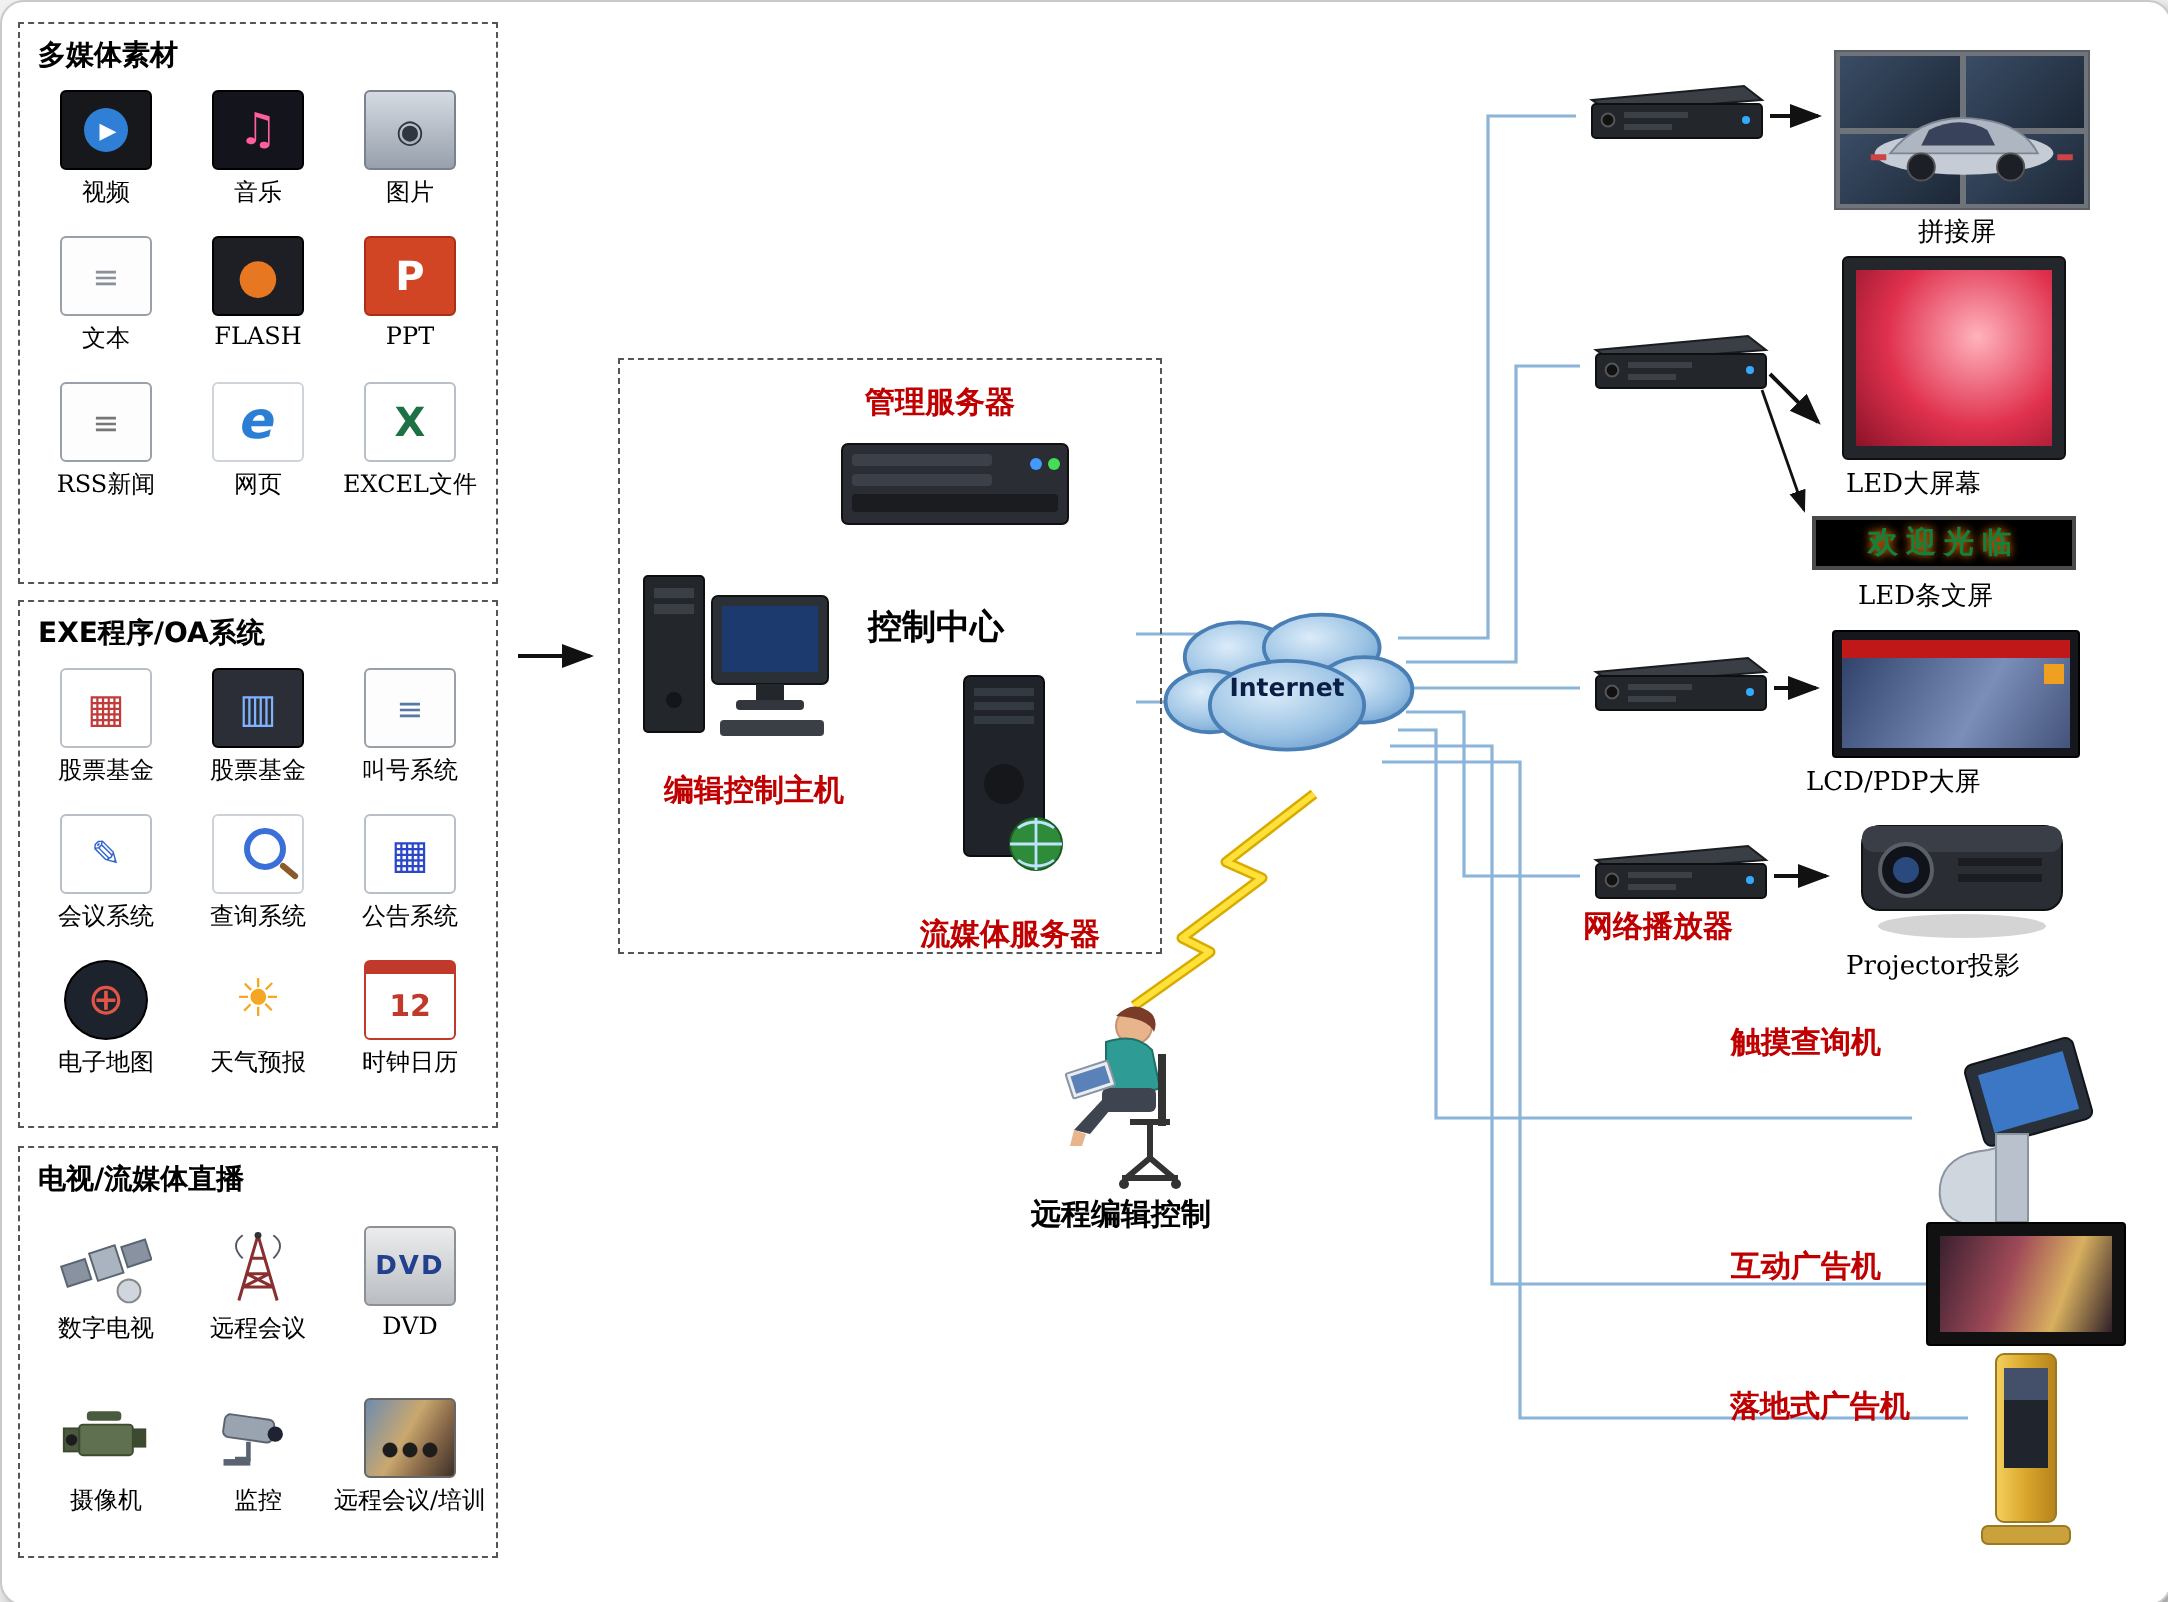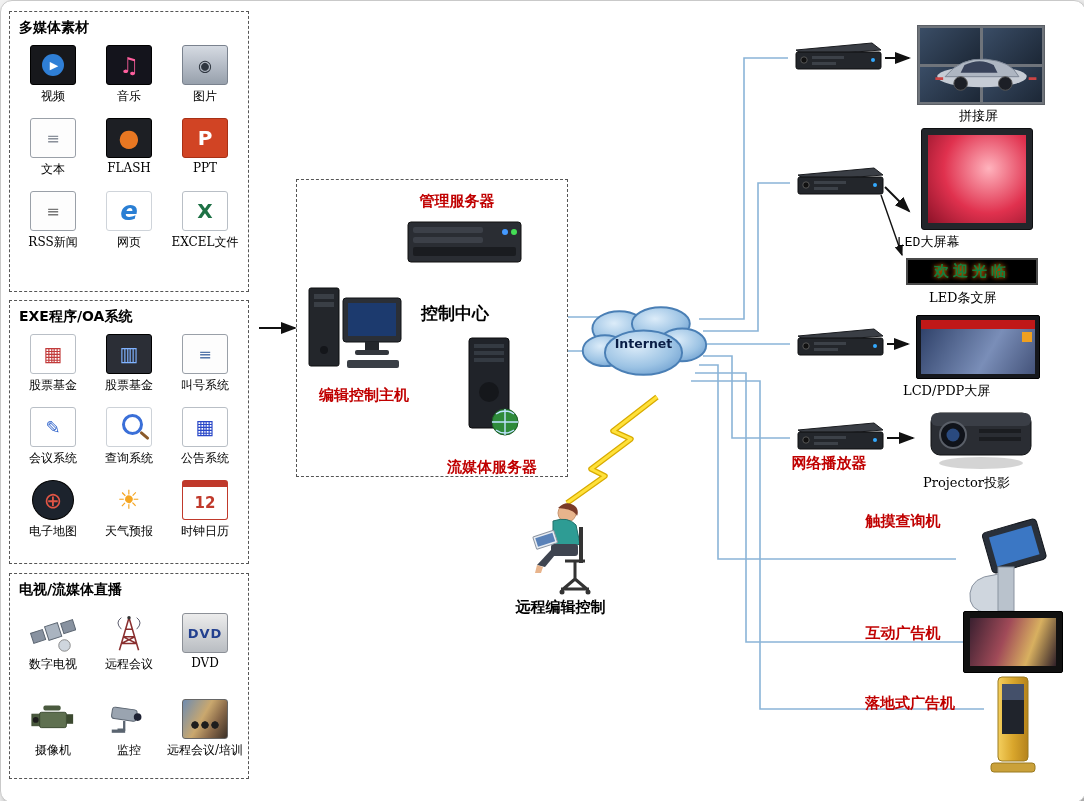--- a/index.html
+++ b/index.html
@@ -41,21 +41,21 @@
   .map-icon{background:#1c232d;border-radius:50%;border:1px solid #000;color:#e05545;font-size:22px;width:42px;height:40px;}
   .weather-icon{background:#fff;color:#f5a623;font-size:26px;}
   .clock-calendar-icon{background:#fff;border:1px solid #c0392b;border-top:7px solid #c0392b;color:#c0392b;font-weight:bold;font-size:15px;}
   .dvd-icon{background:linear-gradient(#ececec,#b9bdc2);border:1px solid #8c9097;color:#23408f;font-weight:bold;font-size:13px;letter-spacing:1px;}
   .satellite-icon,.antenna-tower-icon,.camcorder-icon,.cctv-icon{background:#fff;}
   .remote-meeting-icon{background:linear-gradient(120deg,#6f8cb0 0%,#caa86e 45%,#8a6a4a 70%,#3c3028 100%);border:1px solid #666;}
   .remote-meeting-icon .ppl{width:30px;height:12px;margin-top:16px;
       background:radial-gradient(circle at 5px 4px,#1d1d1d 3.4px,transparent 4px),
                  radial-gradient(circle at 15px 4px,#1d1d1d 3.4px,transparent 4px),
                  radial-gradient(circle at 25px 4px,#1d1d1d 3.4px,transparent 4px);}
-  .cc{position:absolute;left:295px;top:178px;width:272px;height:298px;border:1px dashed #555;z-index:2;box-sizing:border-box;font-family:Liberation Serif, serif;}
+  .cc{position:absolute;left:308px;top:178px;width:272px;height:298px;border:1px dashed #555;z-index:2;box-sizing:border-box;font-family:Liberation Serif, serif;}
   .rl{position:absolute;color:#c00000;font-weight:bold;font-size:15px;z-index:3;text-align:center;white-space:nowrap;}
   .bl{position:absolute;color:#000;font-weight:bold;z-index:3;text-align:center;white-space:nowrap;}
   .dev{position:absolute;z-index:3;}
   .cc-mgmt{left:60px;top:12px;width:200px;}
   .cc-title{left:124px;top:122px;font-size:17px;}
   .cc-edit{left:2px;top:206px;width:130px;}
   .cc-stream{left:128px;top:262px;width:134px;margin-top:16px;}
   .rack{left:110px;top:38px;}
   .desktop{left:10px;top:100px;}
   .towersrv{left:166px;top:156px;}
@@ -86,21 +86,21 @@
   .adwall{position:absolute;left:962px;top:610px;width:100px;height:62px;z-index:3;background:#111;border:1px solid #000;
           border-radius:2px;padding:6px;box-sizing:border-box;}
   .adwall .img{width:100%;height:100%;background:linear-gradient(110deg,#3a2030,#a04a58 40%,#d8b060 70%,#302028);}
   .floorad{position:absolute;left:982px;top:674px;width:60px;height:102px;z-index:3;}
   .lab-touch{left:843px;top:511px;width:118px;}
   .lab-inter{left:843px;top:623px;width:118px;}
   .lab-floor{left:845px;top:693px;width:128px;}
   .dcap{position:absolute;font-size:13px;color:#000;text-align:left;z-index:3;white-space:nowrap;
         font-family:"DejaVu Serif","Liberation Serif",serif;}
   .cap-wall{left:958px;top:106px;width:90px;}
-  .cap-led{left:896px;top:232px;width:110px;font-family:Liberation Mono, monospace;}
+  .cap-led{left:922px;top:232px;width:110px;}
   .cap-strip{left:928px;top:288px;width:110px;}
   .cap-lcd{left:902px;top:381px;width:120px;}
   .cap-proj{left:922px;top:473px;width:118px;}
 </style>
 </head>
 <body>
 
 <div class="card">
 <div class="stage">
 

